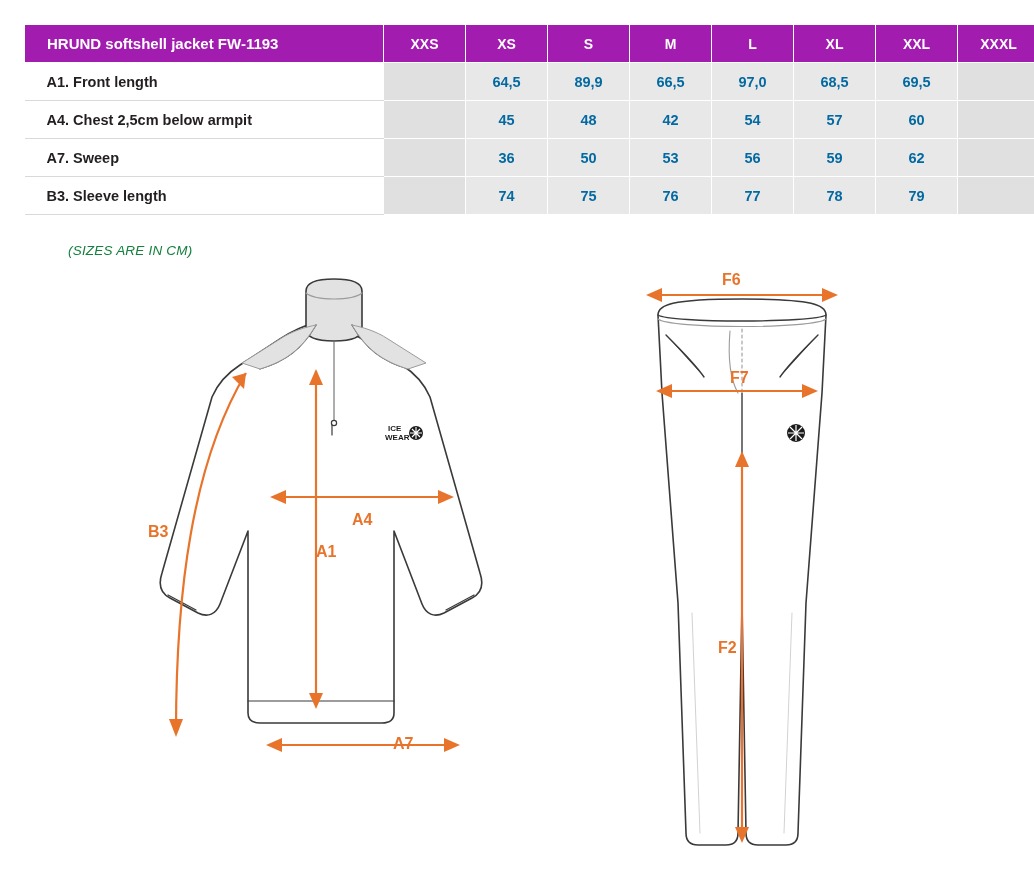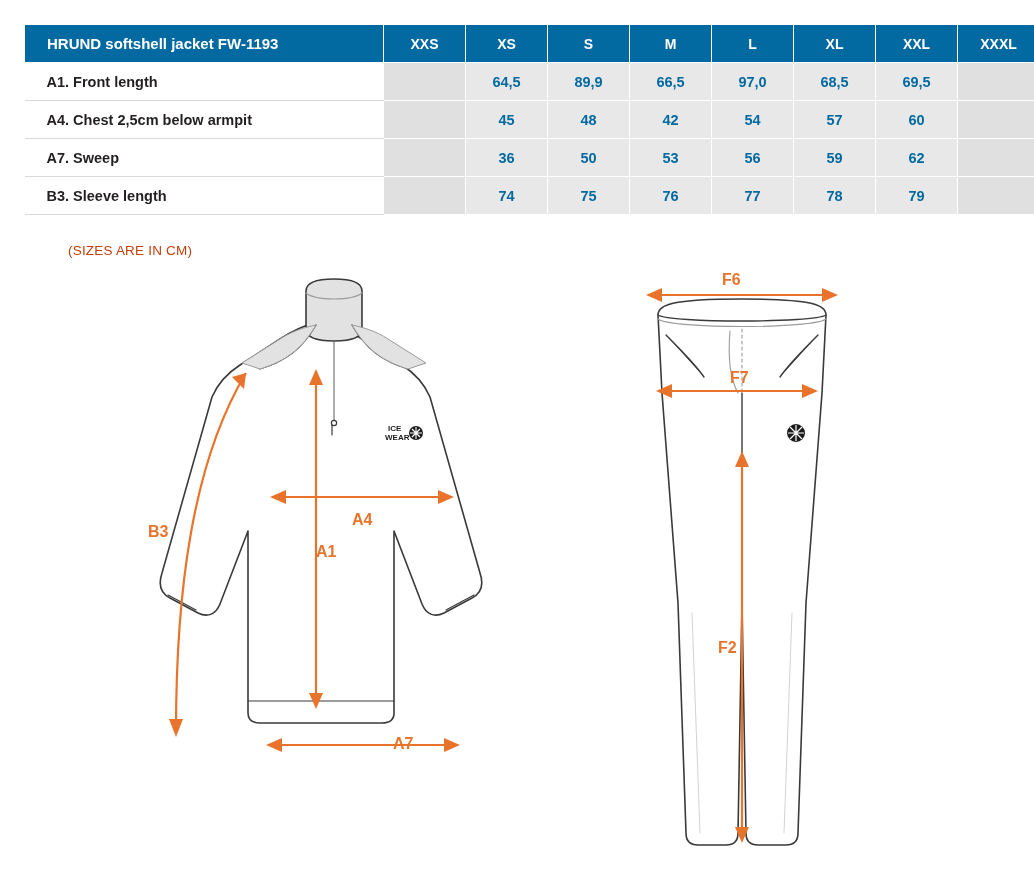--- a/index.html
+++ b/index.html
@@ -36,21 +36,21 @@
   table.size-table td {
     border: 1px solid #ffffff;
     height: 37px;
     font-size: 14.5px;
     font-weight: bold;
     text-align: center;
     vertical-align: middle;
     padding: 0;
   }
   table.size-table thead th {
-    background: #0369a1;
+    background: #a21caf;
     color: #ffffff;
     font-weight: bold;
     font-size: 14px;
   }
   table.size-table thead th.title-cell {
     text-align: left;
     padding-left: 22px;
     font-size: 15px;
     font-weight: bold;
   }
@@ -70,23 +70,24 @@
     color: #0369a1;
     font-size: 14.5px;
   }
   table.size-table tbody td.val.empty {
     background: #e0e0e0;
   }
   .units-note {
     position: absolute;
     left: 68px;
     top: 243px;
-    color: #c2410c;
+    color: #15803d;
     font-size: 13.5px;
     letter-spacing: 0.2px;
+    font-style: italic;
   }
 
   
   .figures {
     position: absolute;
     left: 0;
     top: 270px;
     width: 1034px;
     height: 620px;
   }

